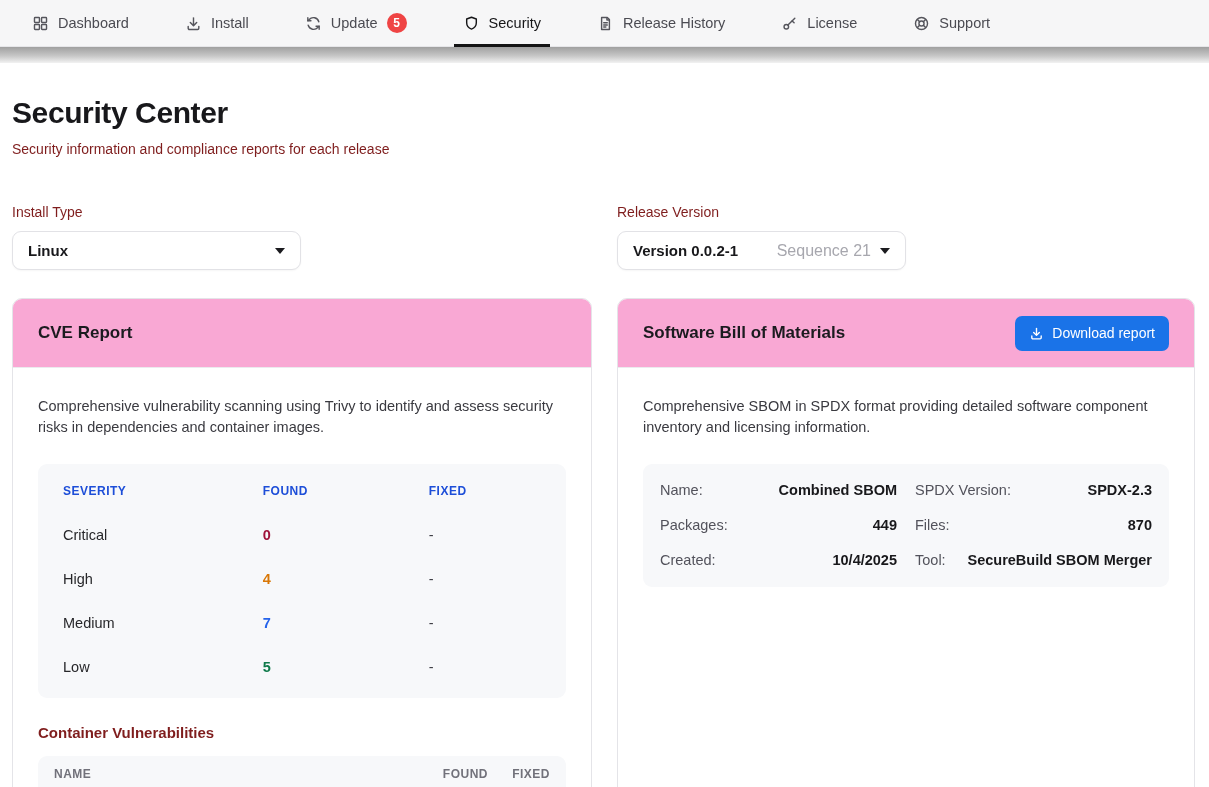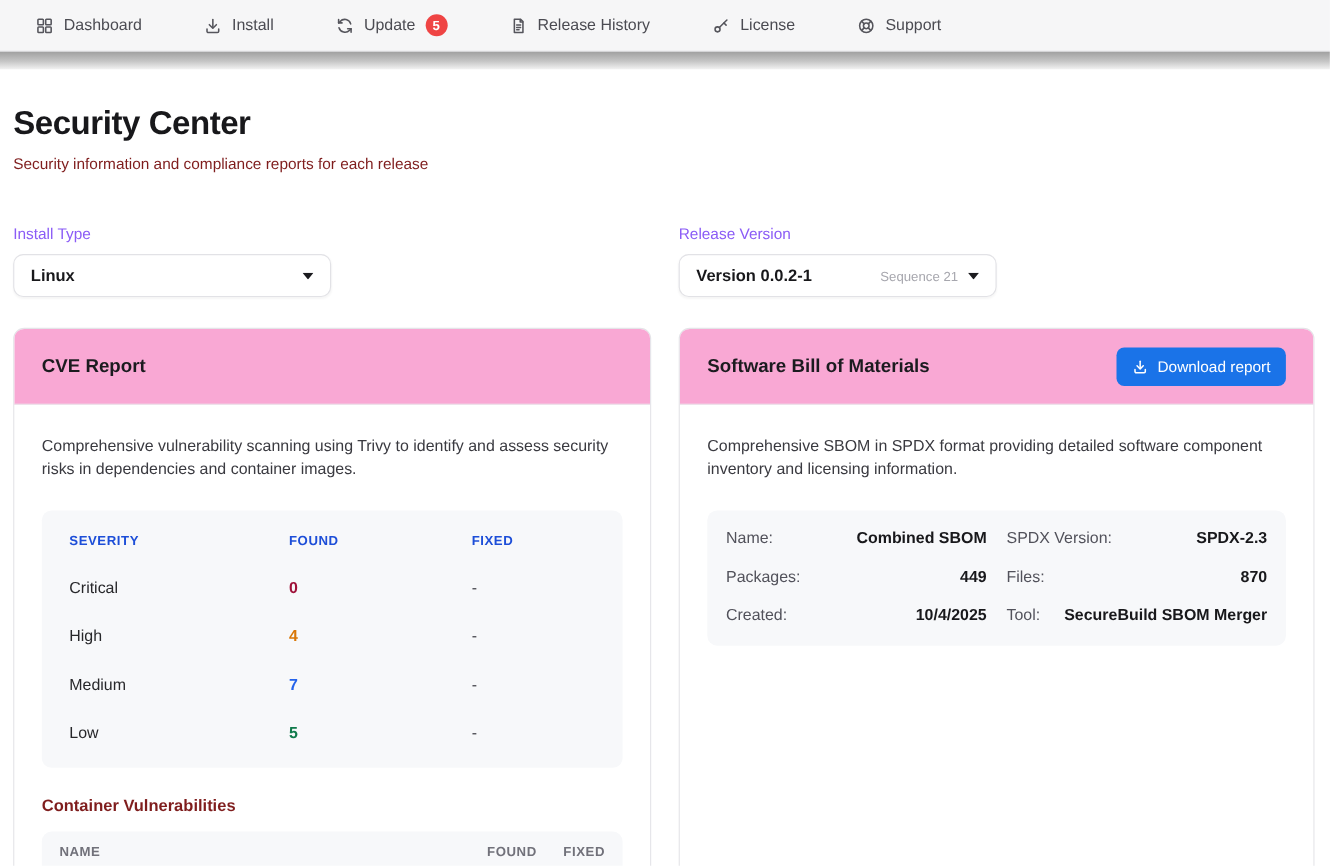--- a/index.html
+++ b/index.html
@@ -25,27 +25,27 @@
 
   
   main { padding:0 12px; }
   h1.page-title { margin-top:33px; font-size:30px; font-weight:700;
     letter-spacing:-0.4px; color:#18181b; }
   .subtitle { margin-top:11px; font-size:14px; color:#7f1d1d; }
 
   
   .filters { display:grid; grid-template-columns:580px 578px; column-gap:25px;
     margin-top:47px; }
-  .filter-label { font-size:14px; font-weight:500; color:#8b5cf6; margin-bottom:11px; }
+  .filter-label { font-size:14px; font-weight:500; color:#7f1d1d; margin-bottom:11px; }
   .select { width:289px; height:39px; background:#fff; border:1px solid #e2e2e6;
     border-radius:9px; display:flex; align-items:center; padding:0 15px;
     cursor:pointer; box-shadow:0 1px 2px rgba(0,0,0,0.04); }
   .select-value { font-size:15px; font-weight:700; color:#18181b; }
   .select .spacer { flex:1; }
-  .sequence { font-size:12px; color:#a7a7ae; margin-right:9px; }
+  .sequence { font-size:16px; color:#a7a7ae; margin-right:9px; }
   .caret { flex:none; }
 
   
   .cards { display:grid; grid-template-columns:580px 578px; column-gap:25px;
     margin-top:28px; align-items:stretch; }
   .card { border:1px solid #e4e4e8; border-radius:10px; background:#fff;
     overflow:hidden; }
   .card-header { background:#f9a8d4; border-bottom:1px solid #ebebee;
     height:69px; padding:0 25px; display:flex; align-items:center;
     justify-content:space-between; }
@@ -119,20 +119,28 @@
         <path d="M19.5 9.5a8 8 0 0 0-13.6-3.1L4 8.2"></path>
           <path d="M4 3.8v4.4h4.4"></path>
         <path d="M4.5 14.5a8 8 0 0 0 13.6 3.1l1.9-1.8"></path>
           <path d="M20 20.2v-4.4h-4.4"></path>
       </svg>
     </span>
     <span class="nav-label">Update</span>
     <span class="badge">5</span>
   </div>
 
+  <div class="nav-item active">
+    <span class="nav-icon">
+      <svg width="17" height="17" viewBox="0 0 24 24" fill="none" stroke="currentColor" stroke-width="2" stroke-linejoin="round">
+        <path d="M12 3.2l6.8 2.5v5.4c0 4.3-2.9 7.6-6.8 8.8-3.9-1.2-6.8-4.5-6.8-8.8V5.7z"></path>
+      </svg>
+    </span>
+    <span class="nav-label">Security</span>
+  </div>
 
   <div class="nav-item">
     <span class="nav-icon">
       <svg width="17" height="17" viewBox="0 0 24 24" fill="none" stroke="currentColor" stroke-width="2" stroke-linecap="round" stroke-linejoin="round">
         <path d="M6.5 3.5h8l3 3v14h-11z"></path>
           <path d="M14 3.8V7h3.2"></path>
         <path d="M9.5 11h5M9.5 14h5M9.5 17h3"></path>
       </svg>
     </span>
     <span class="nav-label">Release History</span>

